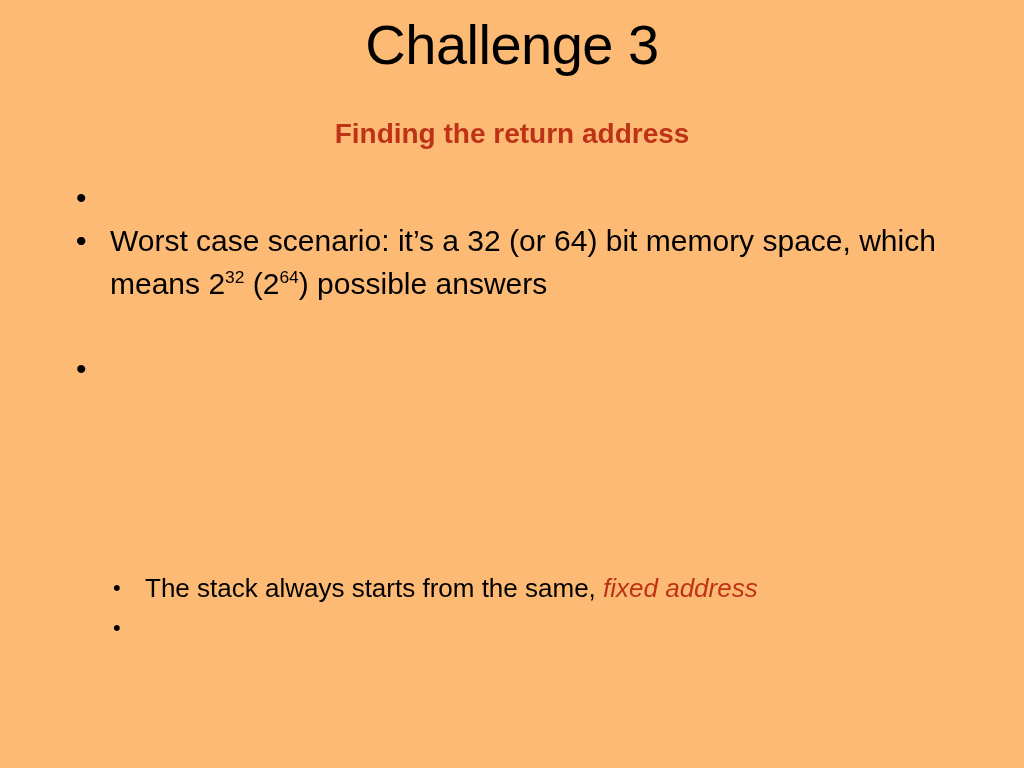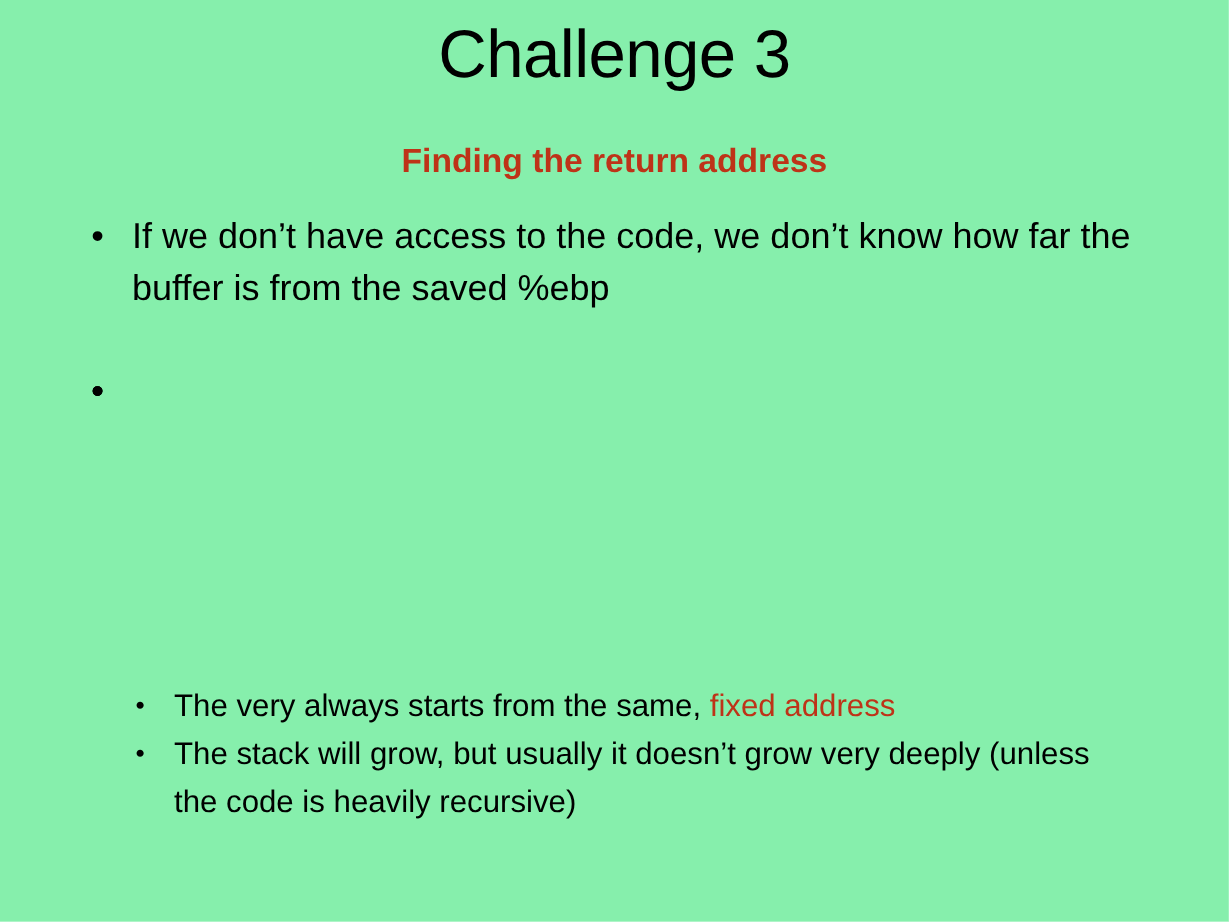--- a/index.html
+++ b/index.html
@@ -13,21 +13,21 @@
     overflow: hidden;
     font-family: "Liberation Sans", sans-serif;
     color: #000000;
     position: relative;
   }
 
   .slide {
     position: relative;
     width: 1024px;
     height: 768px;
-    background: #86efac;
+    background: #fdba74;
   }
 
   
   .slide-title {
     position: absolute;
     top: 16px;
     left: 0;
     width: 1024px;
     text-align: center;
     font-size: 56px;
@@ -114,65 +114,64 @@
     left: 113px;
     top: 0;
     width: 14px;
     font-size: 22px;
     line-height: 40px;
     color: #000000;
   }
 
   .sub-text { display: block; }
 
-  .accent-red { color: #BE3318; }
+  .accent-red { color: #BE3318; font-style: italic; }
 
   sup {
     font-size: 0.58em;
     vertical-align: super;
     line-height: 0;
   }
 </style>
 </head>
 <body>
 
 <div class="slide">
 
   <div class="slide-title">Challenge 3</div>
 
   <div class="slide-subtitle">Finding the return address</div>
 
   <div class="body-list">
 
     <div class="bullet-row">
       <span class="bullet-marker">•</span>
-      <span class="bullet-text">If we don’t have access to the code, we don’t know how far the buffer is from the saved %ebp</span>
     </div>
 
     <div class="bullet-row">
       <span class="bullet-marker">•</span>
     </div>
 
     <div class="bullet-row">
       <span class="bullet-marker">•</span>
+      <span class="bullet-text"><span>Worst case scenario: it’s a 32 (or 64) bit memory space, which means 2</span><sup>32</sup><span> (2</span><sup>64</sup><span>) possible answers</span></span>
     </div>
 
     <div class="bullet-row" style="margin-top:42px;">
       <span class="bullet-marker">•</span>
     </div>
 
   </div>
 
   <div class="sub-list">
 
     <div class="sub-row">
       <span class="sub-marker">•</span>
-      <span class="sub-text"><span>The very always starts from the same, </span><span class="accent-red">fixed address</span></span>
+      <span class="sub-text"><span>The stack always starts from the same, </span><span class="accent-red">fixed address</span></span>
     </div>
 
     <div class="sub-row">
       <span class="sub-marker">•</span>
-      <span class="sub-text"><span>The stack will grow, but usually it doesn’t grow very deeply (unless the code is heavily recursive)</span><span class="accent-red"></span></span>
     </div>
 
   </div>
 
 </div>
 
 </body></html>

